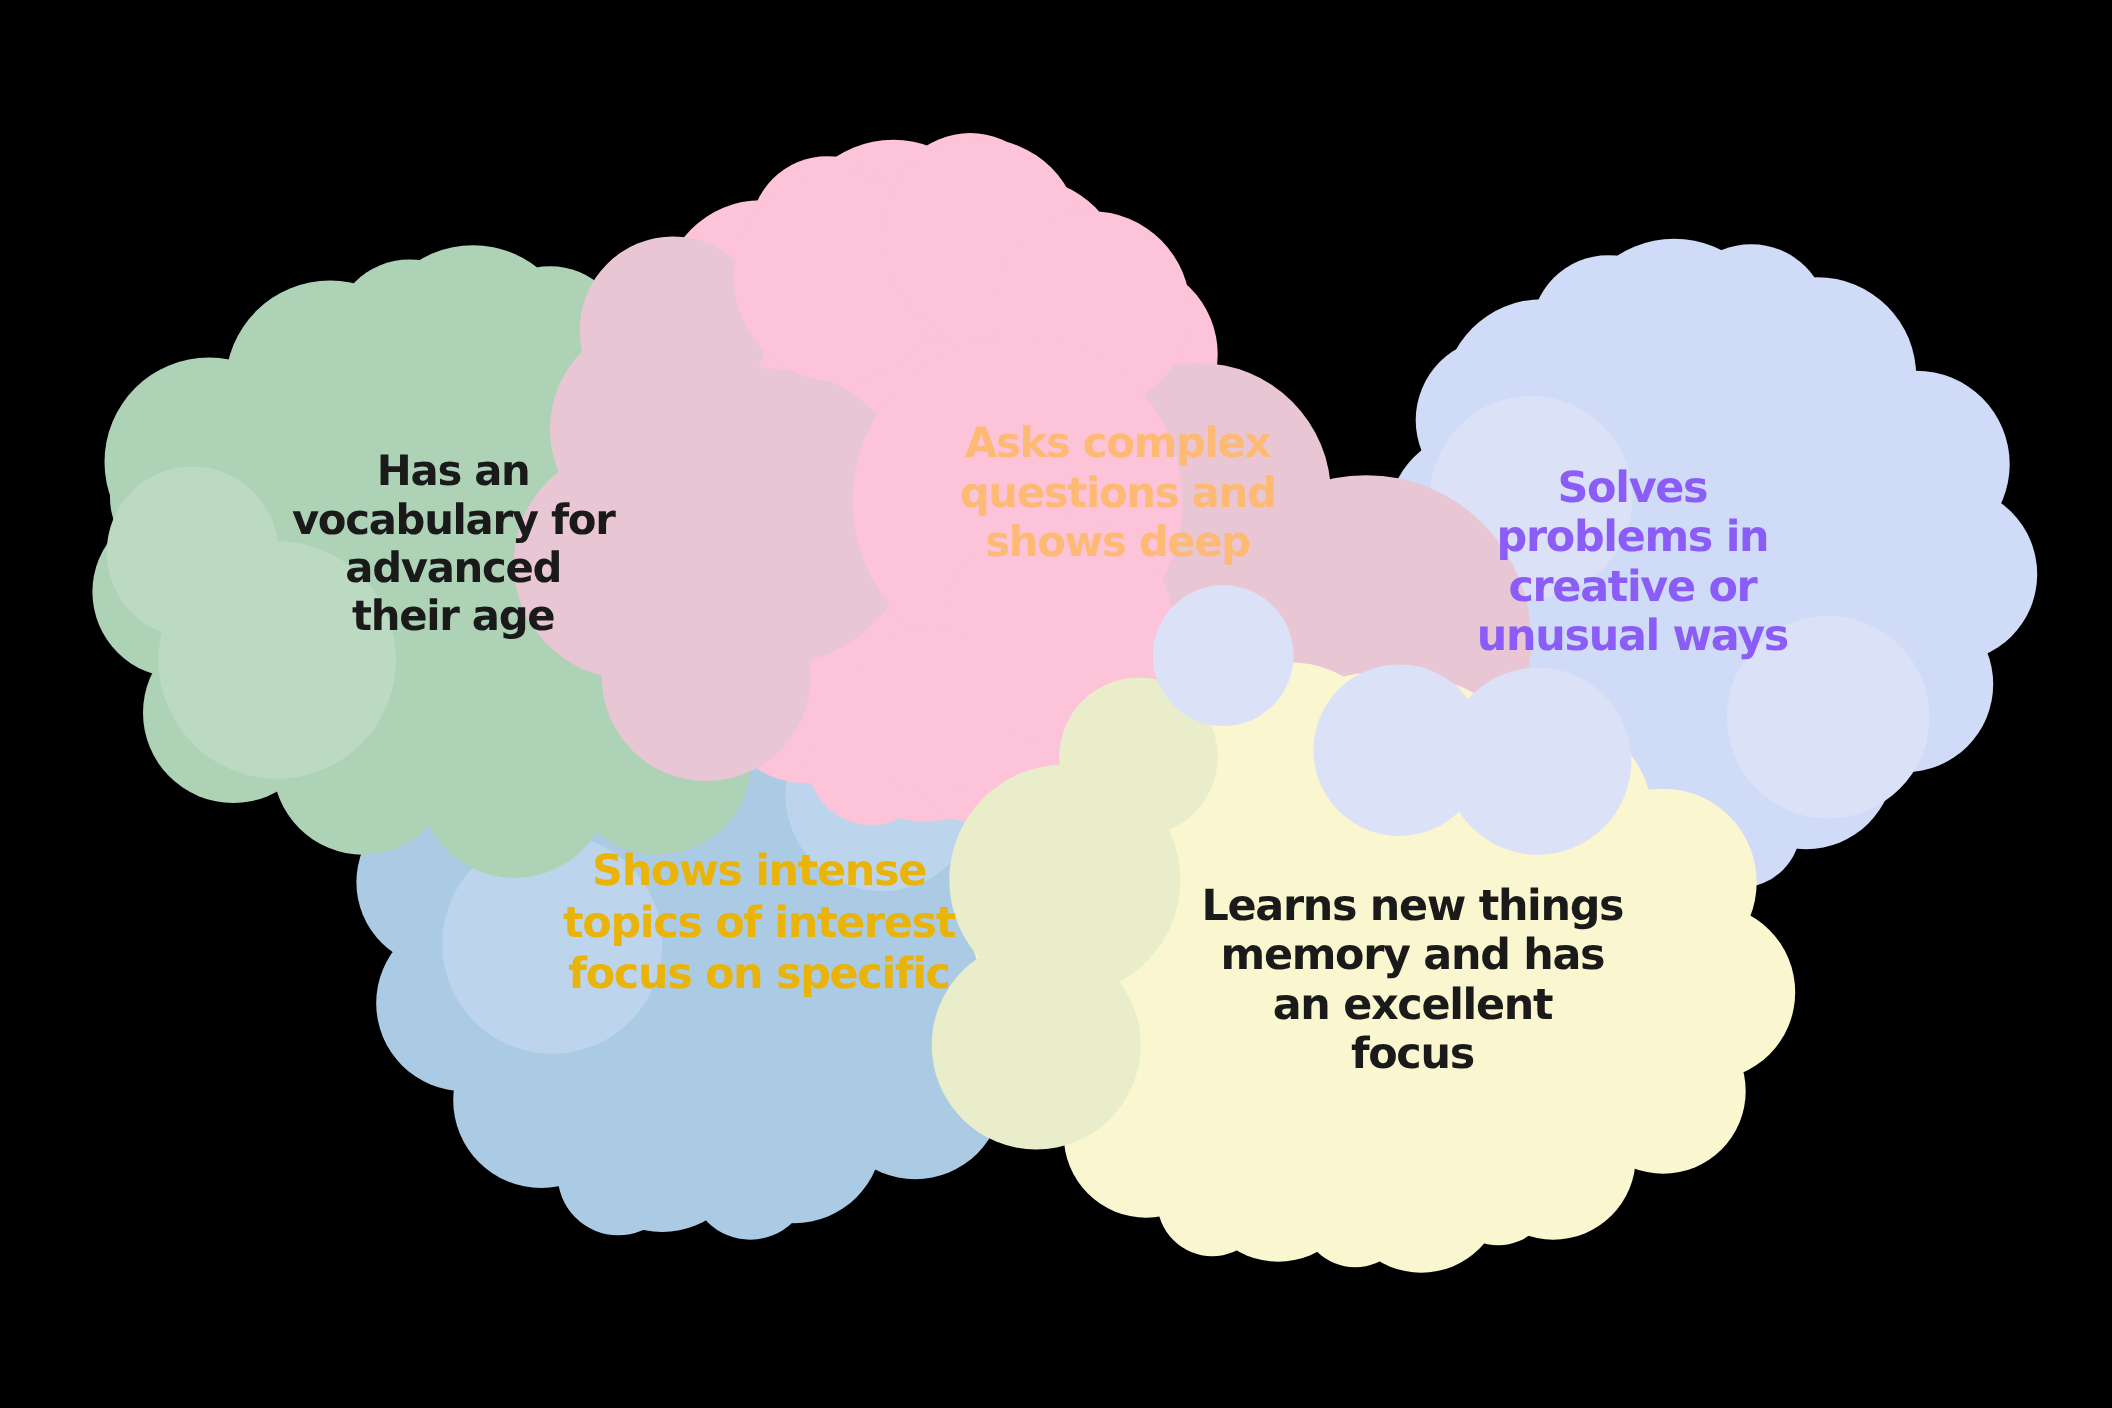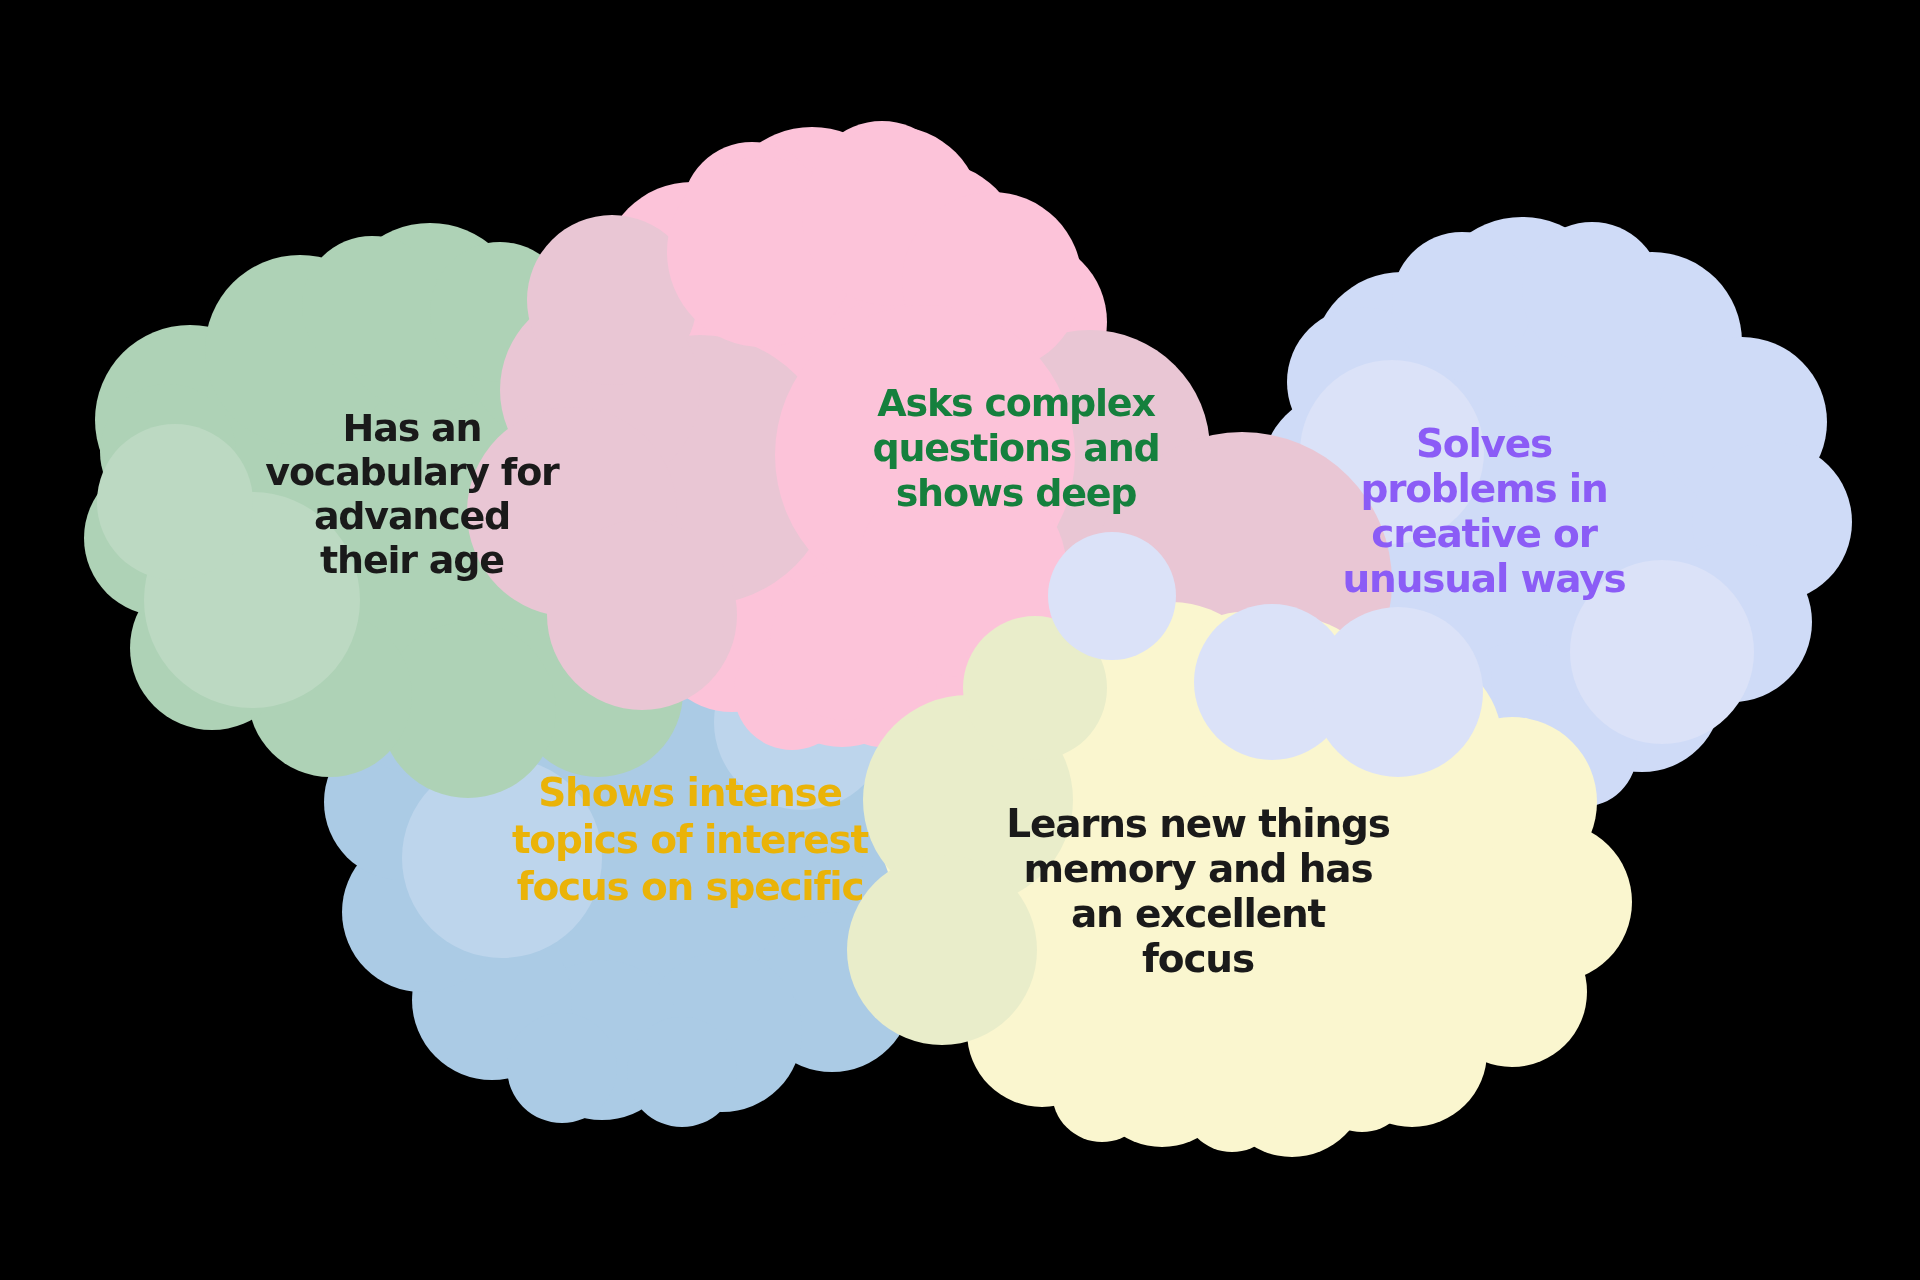--- a/index.html
+++ b/index.html
@@ -6,21 +6,21 @@
   .stage{position:relative;width:1920px;height:1280px;background:#000;overflow:hidden;
          font-family:"DejaVu Sans","Liberation Sans",sans-serif;}
   .blob-svg{position:absolute;left:0;top:0;width:1920px;height:1280px;display:block;}
   .blob-label{position:absolute;transform:translate(-50%,-50%);text-align:center;
               color:#1a1a1a;font-weight:700;letter-spacing:-1.2px;white-space:nowrap;}
   .blob-label span{display:block;}
   .label-green {left:412px; top:494px; font-size:38px; line-height:44px;}
   .label-pink  {left:1016px;top:448px; font-size:38px; line-height:45px;}
   .label-peri  {left:1484px;top:511px; font-size:39px; line-height:45px;}
   .label-blue  {left:690px; top:839px; font-size:39px; line-height:47px;}
-  .label-yellow{left:1198px;top:891px; font-size:39px; line-height:45px;}
+  .label-yellow{left:1284px;top:891px; font-size:39px; line-height:45px;}
 </style>
 </head>
 <body>
 
 <div class="stage">
 
   <svg class="blob-svg" viewBox="0 0 1920 1280">
 
     <g fill="#abcbe5">
       <ellipse cx="690" cy="820" rx="280" ry="205"></ellipse>
@@ -165,21 +165,21 @@
     </g>
   </svg>
 
   <div class="blob-label label-green" style="color: rgb(26, 26, 26);">
     <span>Has an</span>
     <span>vocabulary for</span>
     <span>advanced</span>
     <span>their age</span>
   </div>
 
-  <div class="blob-label label-pink" style="color: #15803d;">
+  <div class="blob-label label-pink" style="color: #fdba74;">
     <span>Asks complex</span>
     <span>questions and</span>
     <span>shows deep</span>
   </div>
 
   <div class="blob-label label-peri" style="color: #8b5cf6; text-align: center;">
     <span>Solves</span>
     <span>problems in</span>
     <span>creative or</span>
     <span>unusual ways</span>

